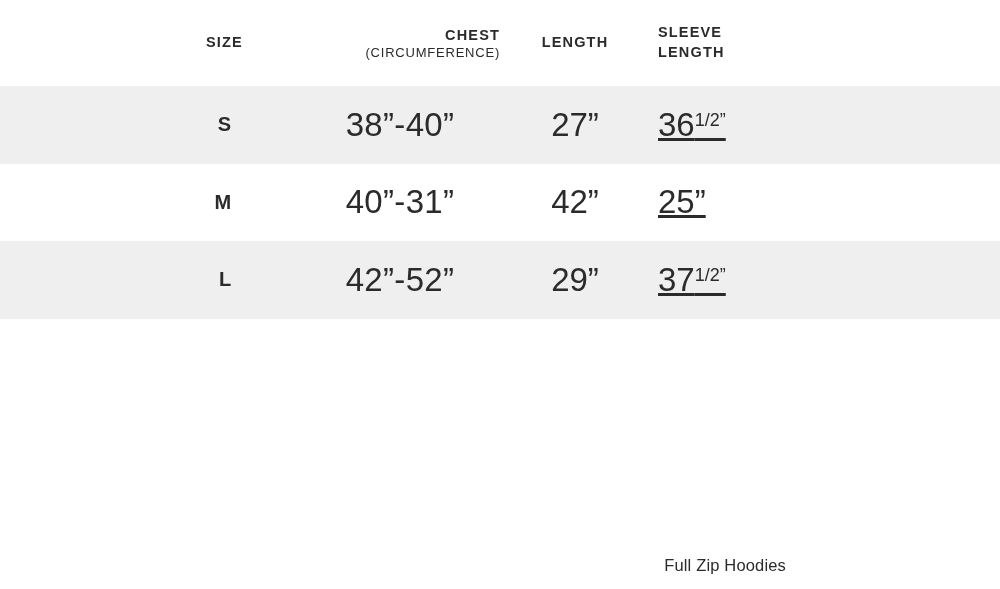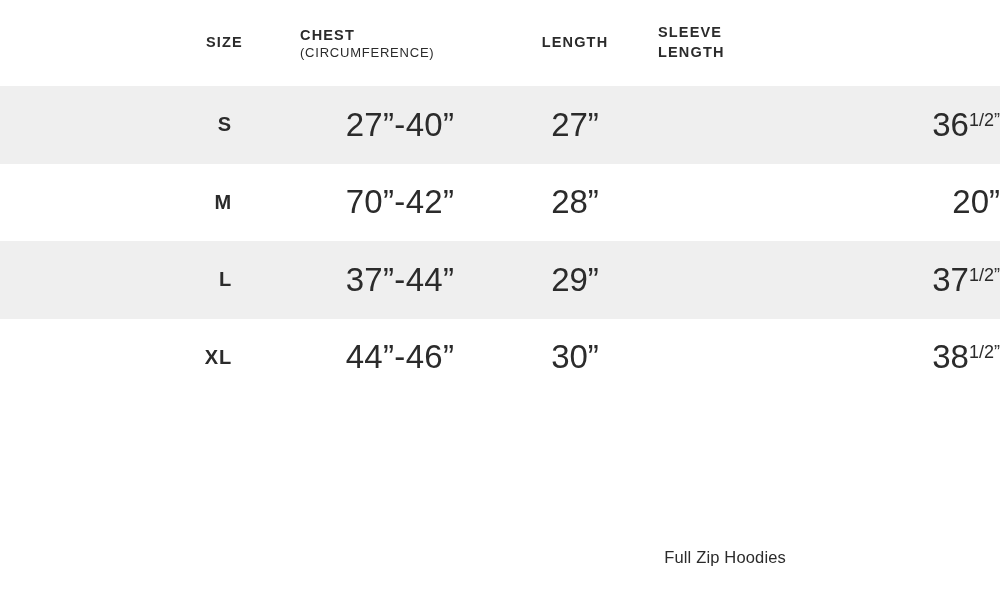--- a/index.html
+++ b/index.html
@@ -47,21 +47,21 @@
     line-height: 1.35;
   }
   thead th .sub {
     display: block;
     font-weight: normal;
     font-size: 13px;
     letter-spacing: 0.06em;
   }
   
   th.h-size   { text-align: left;   padding-left: 206px; }
-  th.h-chest  { text-align: left; }
+  th.h-chest  { text-align: right; }
   th.h-length { text-align: center; }
   th.h-sleeve { text-align: left;  padding-left: 8px; margin-top: 16px; }
 
   tbody tr {
     height: 77.5px;
   }
   tbody tr.shaded {
     background: #efefef;
   }
   tbody tr.plain {
@@ -84,32 +84,33 @@
     padding-right: 68px;
   }
   tbody td.chest-cell {
     text-align: center;
     letter-spacing: 0.01em;
   }
   tbody td.length-cell {
     text-align: center;
   }
   tbody td.sleeve-cell {
-    text-align: right;
+    text-align: left;
     padding-left: 8px;
+    text-decoration: underline;
   }
   .frac {
     font-size: 18px;
     vertical-align: 0.55em;
     letter-spacing: 0;
   }
   .footnote {
     position: absolute;
     right: 6px;
-    bottom: 22px;
+    bottom: 14px;
     font-size: 16.5px;
     color: #2b2b2b;
     letter-spacing: 0.01em;
   }
 </style>
 </head>
 <body>
 
 <div class="sheet">
 
@@ -135,45 +136,39 @@
         <th class="h-sleeve">
           <span class="hdr">SLEEVE</span>
           <span class="hdr">LENGTH</span>
         </th>
       </tr>
     </thead>
     <tbody>
 
       <tr class="shaded">
         <td class="size-cell">S</td>
-        <td class="chest-cell">27”-40”</td>
+        <td class="chest-cell">38”-40”</td>
         <td class="length-cell">27”</td>
         <td class="sleeve-cell"><span>36</span><span class="frac">1/2”</span></td>
       </tr>
 
       <tr class="plain">
         <td class="size-cell">M</td>
-        <td class="chest-cell">70”-42”</td>
-        <td class="length-cell">28”</td>
-        <td class="sleeve-cell"><span>20”</span><span class="frac"></span></td>
+        <td class="chest-cell">40”-31”</td>
+        <td class="length-cell">42”</td>
+        <td class="sleeve-cell"><span>25”</span><span class="frac"></span></td>
       </tr>
 
       <tr class="shaded">
         <td class="size-cell">L</td>
-        <td class="chest-cell">37”-44”</td>
+        <td class="chest-cell">42”-52”</td>
         <td class="length-cell">29”</td>
         <td class="sleeve-cell"><span>37</span><span class="frac">1/2”</span></td>
       </tr>
 
-      <tr class="plain">
-        <td class="size-cell">XL</td>
-        <td class="chest-cell">44”-46”</td>
-        <td class="length-cell">30”</td>
-        <td class="sleeve-cell"><span>38</span><span class="frac">1/2”</span></td>
-      </tr>
 
 
 
     </tbody>
   </table>
 
   <div class="footnote">Full Zip Hoodies</div>
 
 </div>
 

